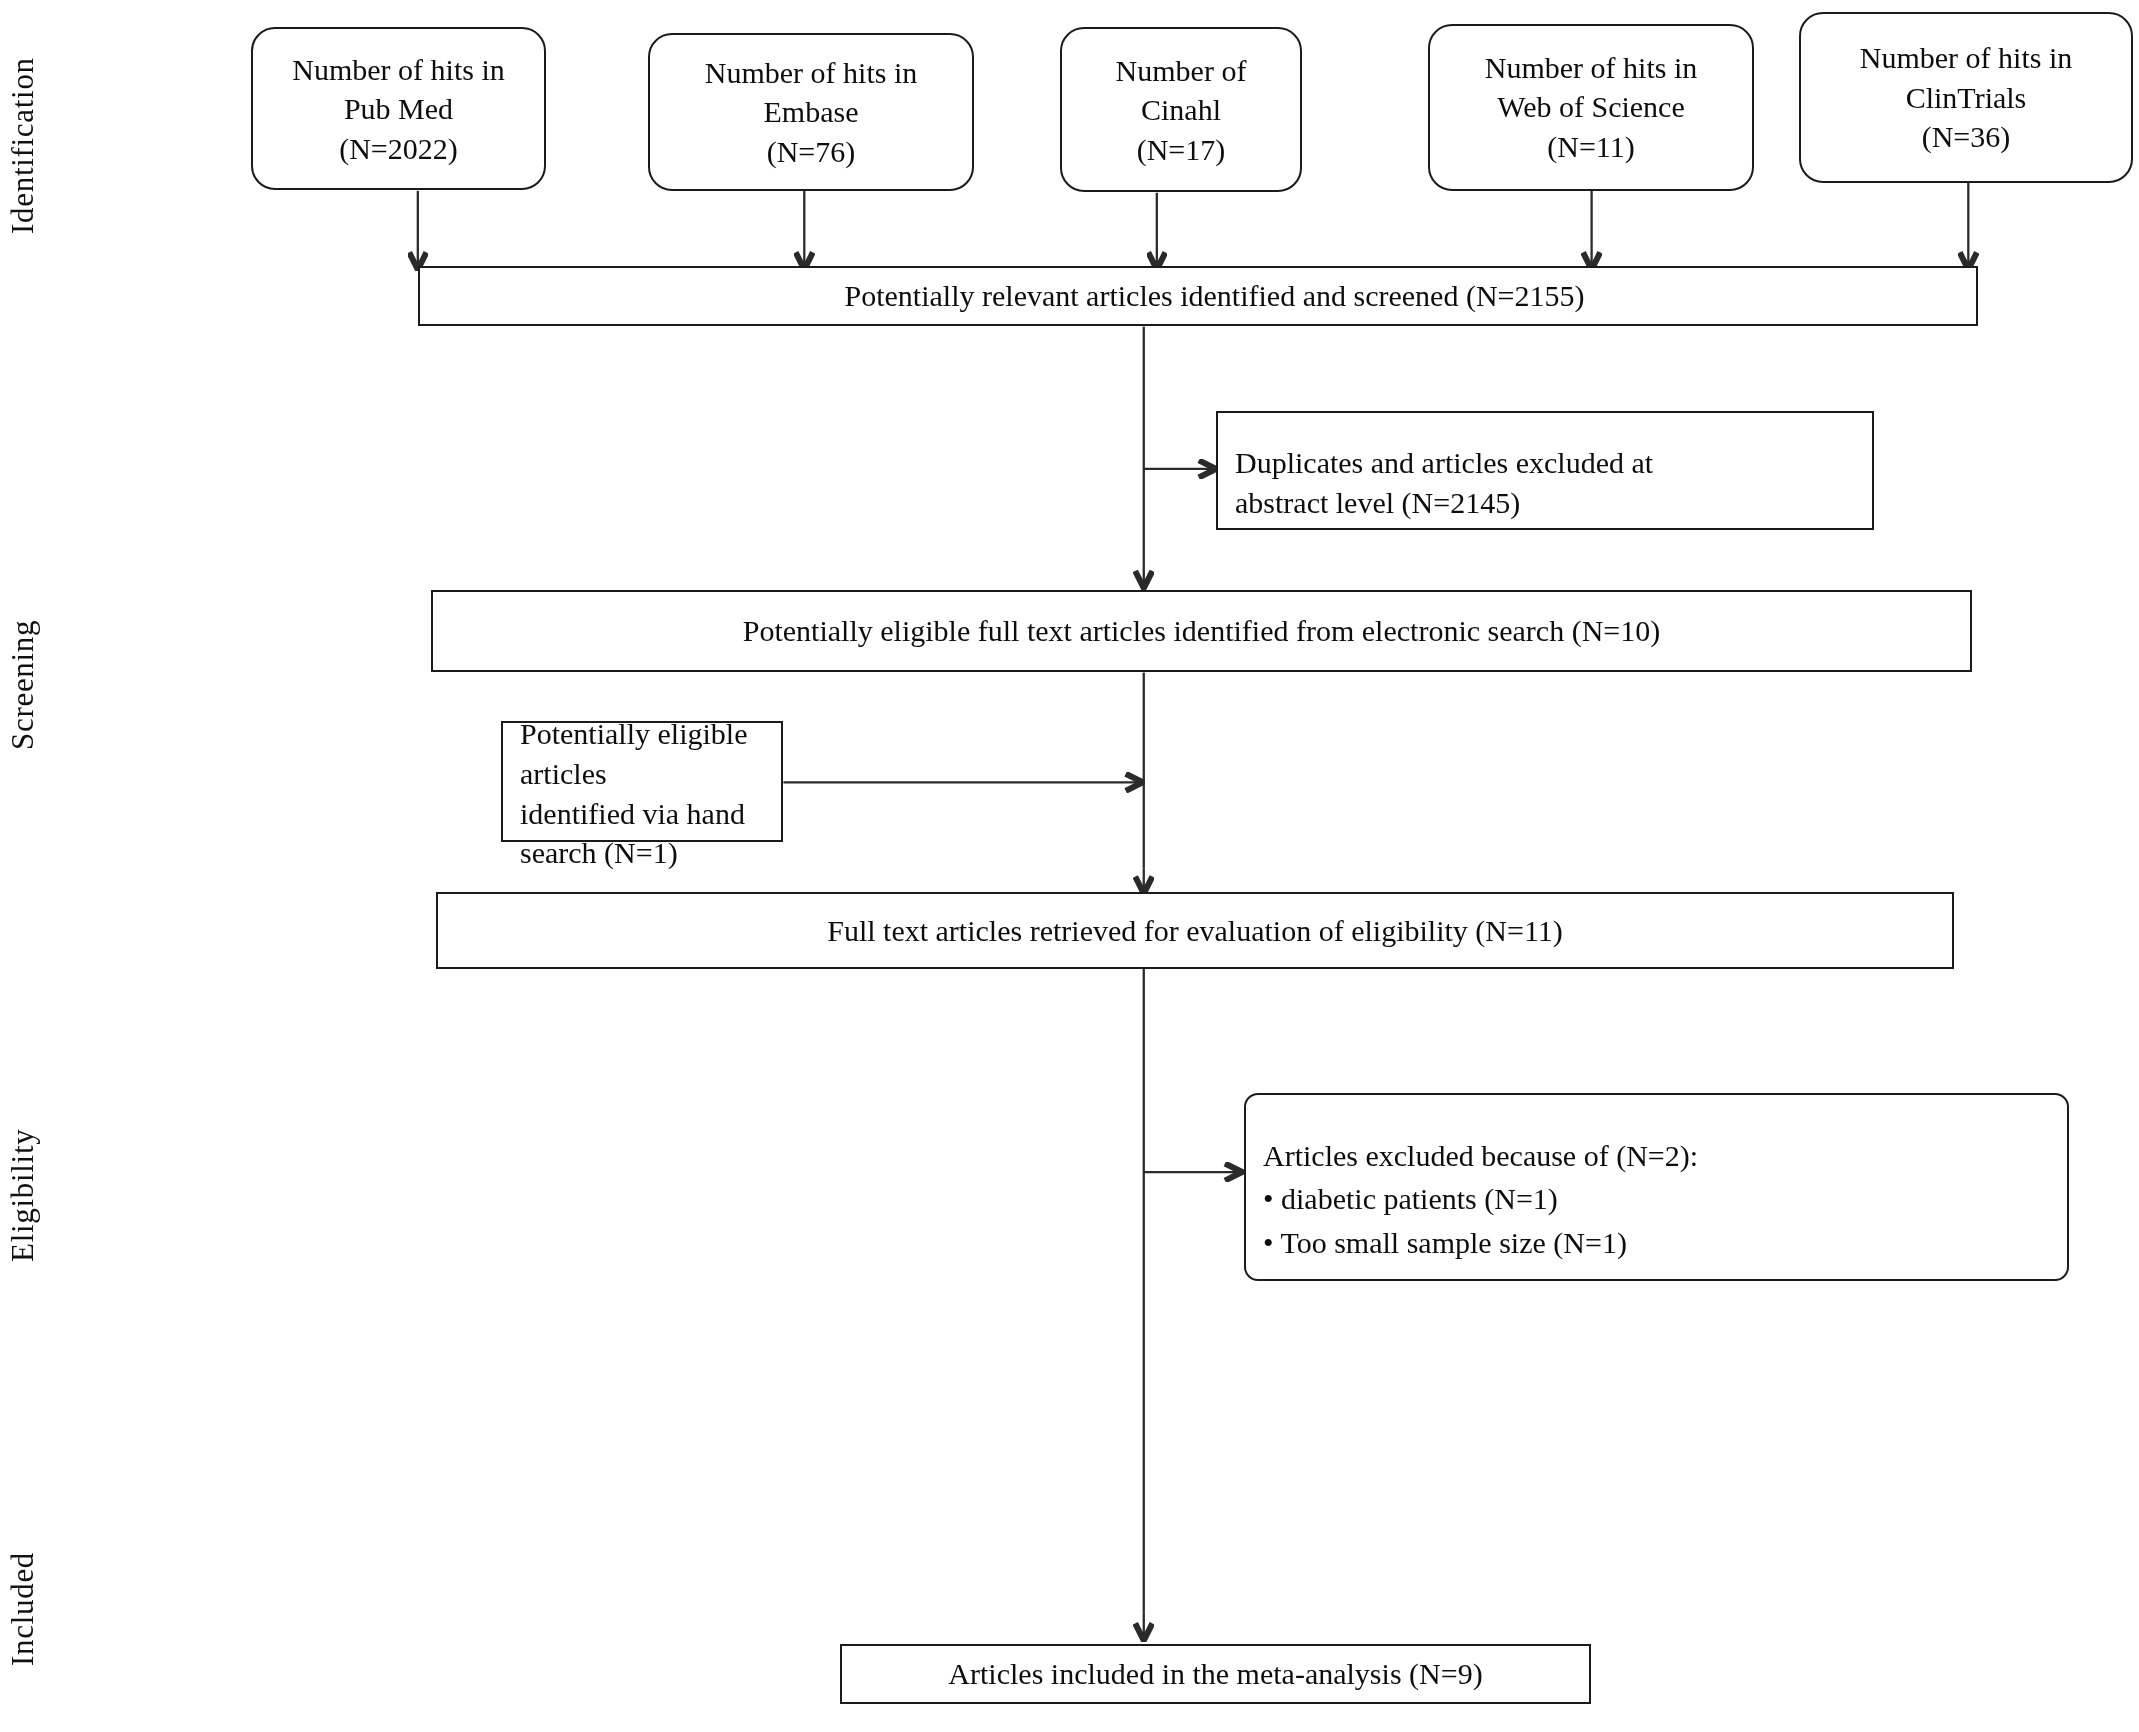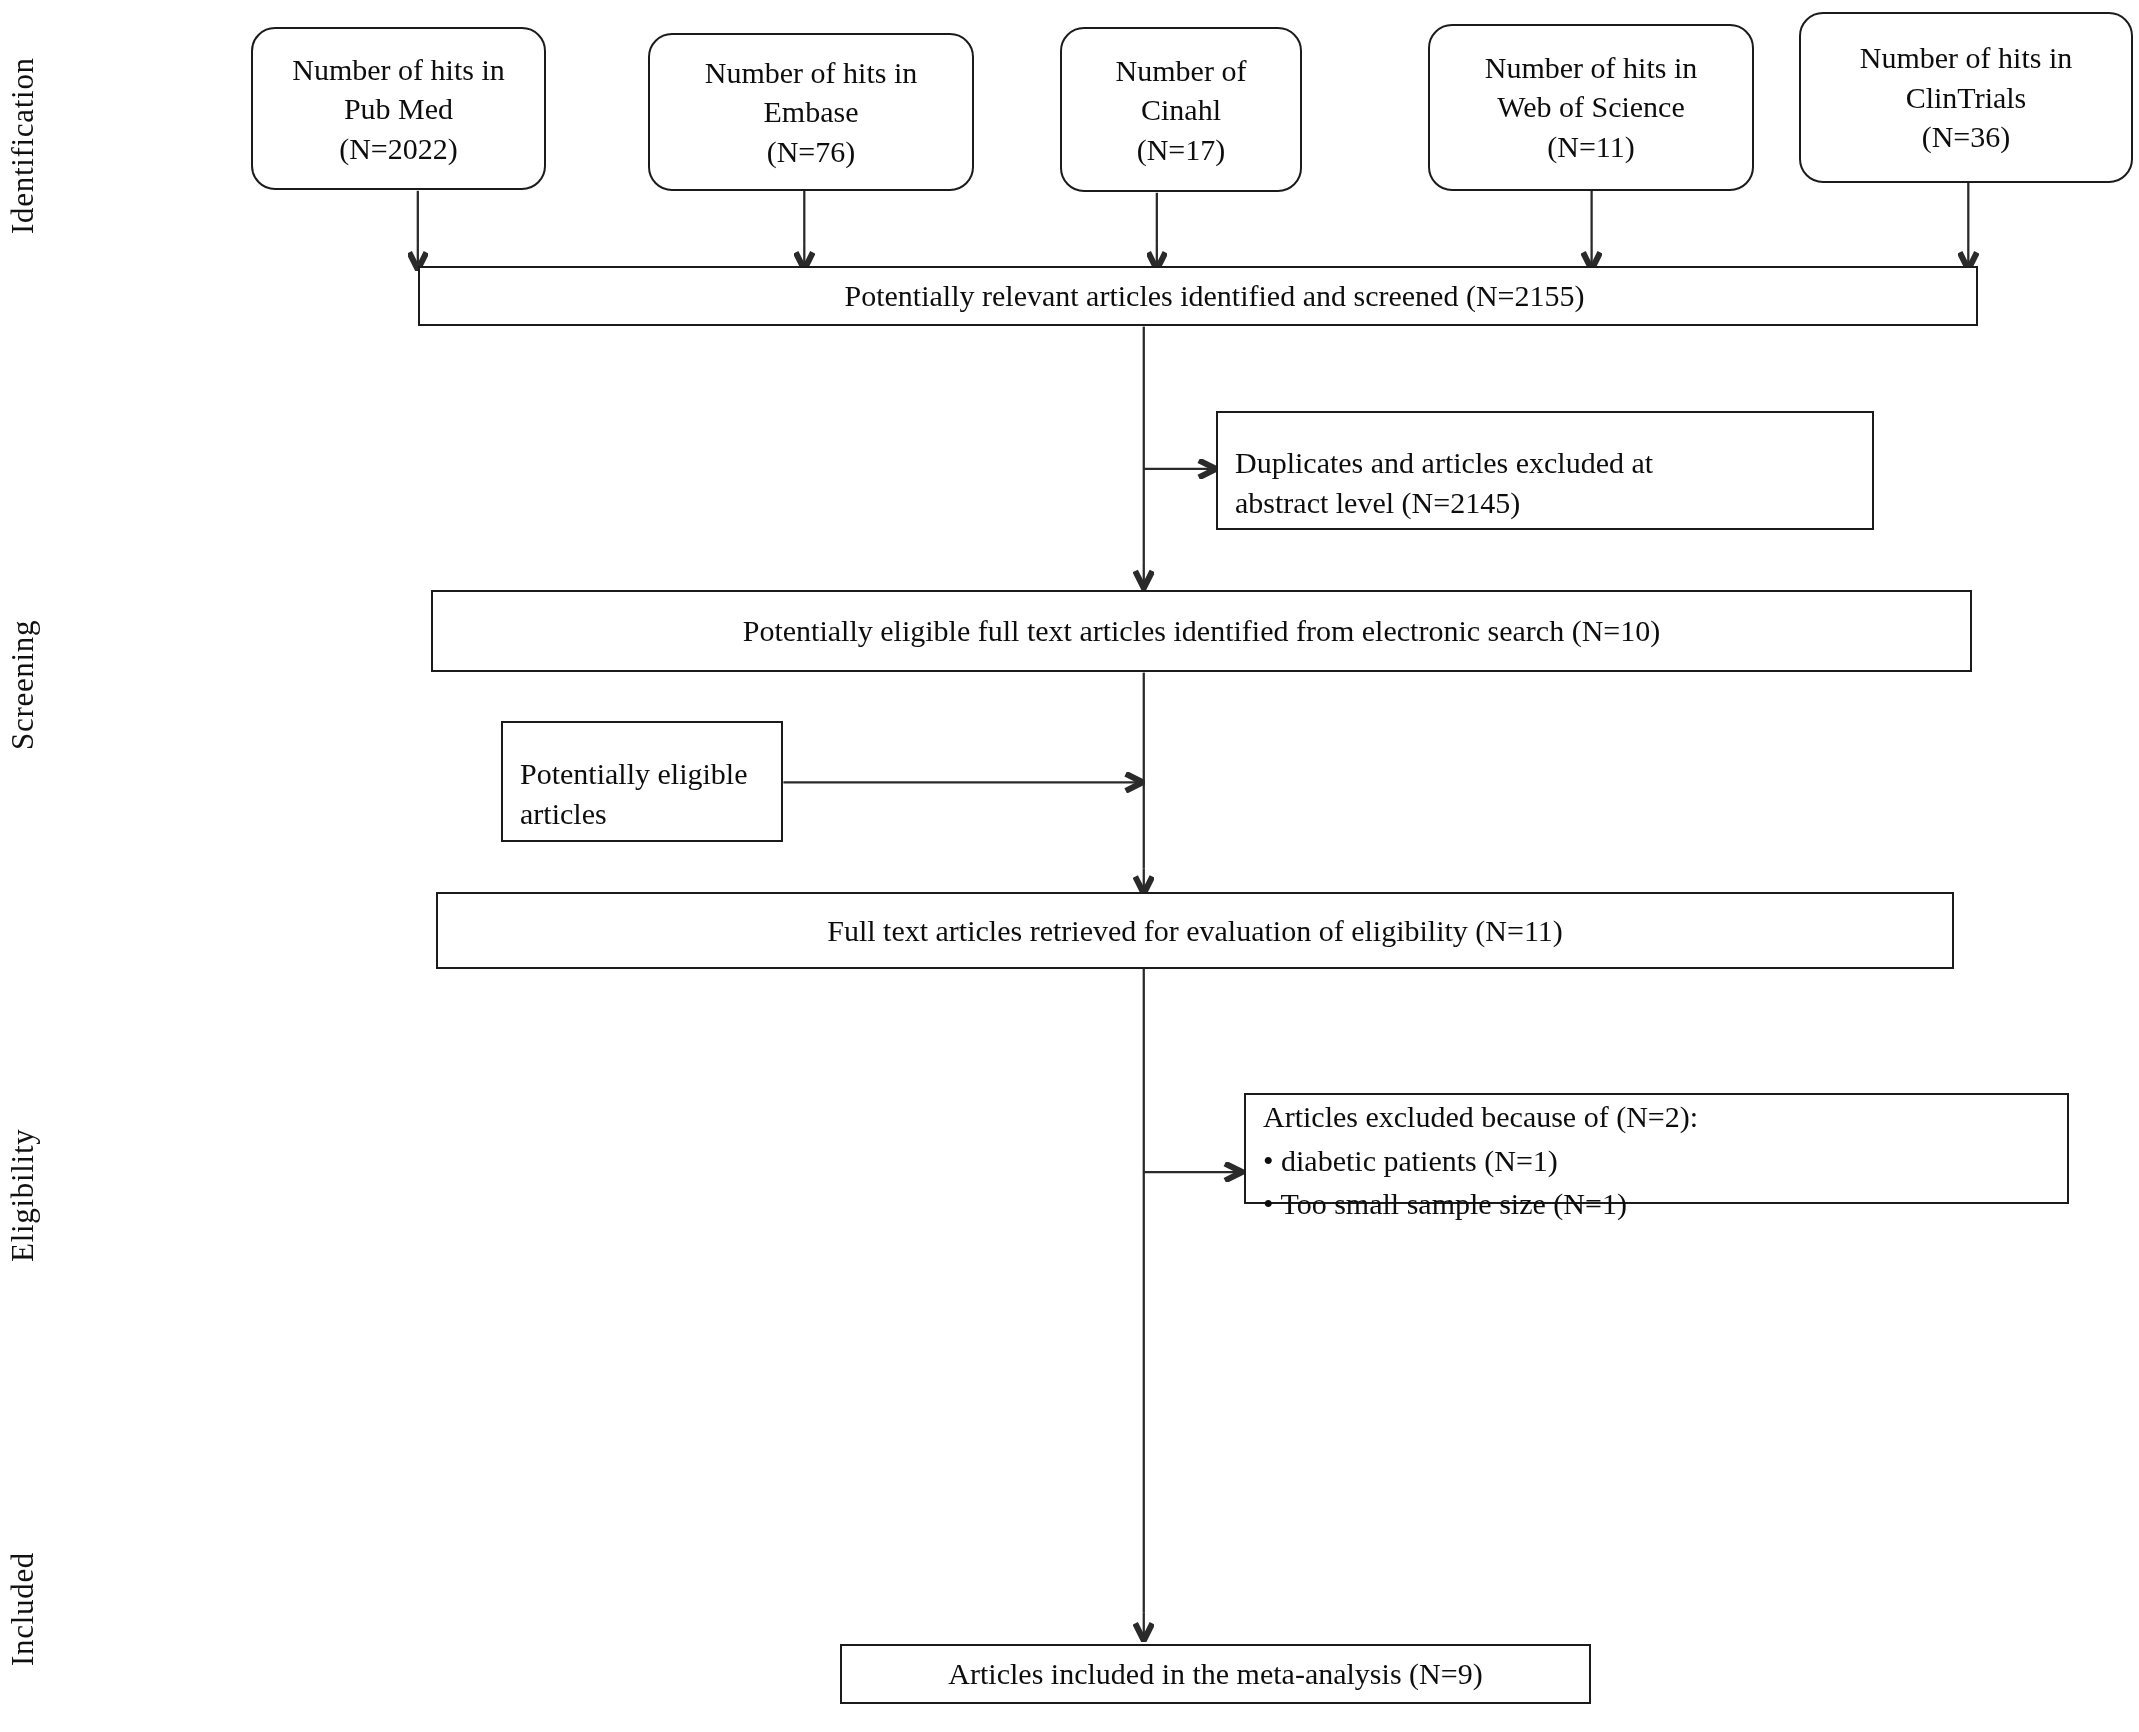--- a/index.html
+++ b/index.html
@@ -143,28 +143,29 @@
     </span>
   </div>
 
   <div class="node n-wide" style="left:431px;top:590px;width:1541px;height:82px;">
     <span class="txt">Potentially eligible full text articles identified from electronic search (N=10)</span>
   </div>
 
   <div class="node n-box left" style="left:501px;top:721px;width:282px;height:121px;">
     <span class="txt">
       <span>Potentially eligible articles</span><br>
+      <span>identified via hand search (N=1)</span>
     </span>
   </div>
 
   <div class="node n-wide" style="left:436px;top:892px;width:1518px;height:77px;">
     <span class="txt">Full text articles retrieved for evaluation of eligibility  (N=11)</span>
   </div>
 
-  <div class="node left" style="left:1244px;top:1093px;width:825px;height:111px;">
+  <div class="node left" style="left:1244px;top:1093px;width:825px;height:188px;border-radius:14px;">
     <span class="txt bullets">
       <span class="b-head">Articles excluded because of (N=2):</span>
       <span class="b-line">• diabetic patients  (N=1)</span>
       <span class="b-line">• Too small sample size (N=1)</span>
     </span>
   </div>
 
   <div class="node n-wide" style="left:840px;top:1644px;width:751px;height:60px;">
     <span class="txt">Articles included in the meta-analysis (N=9)</span>
   </div>

